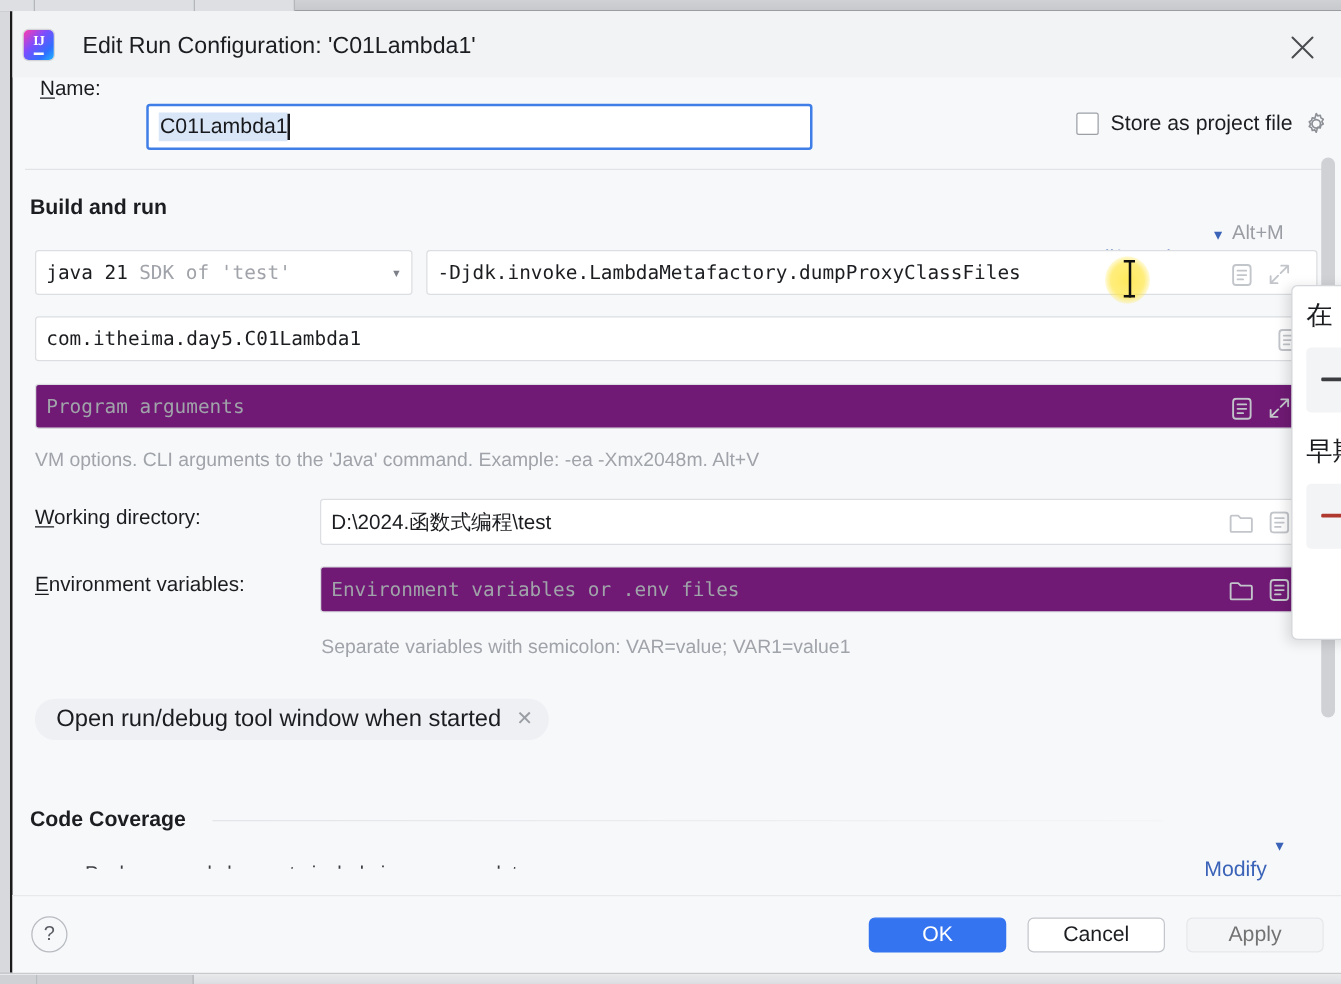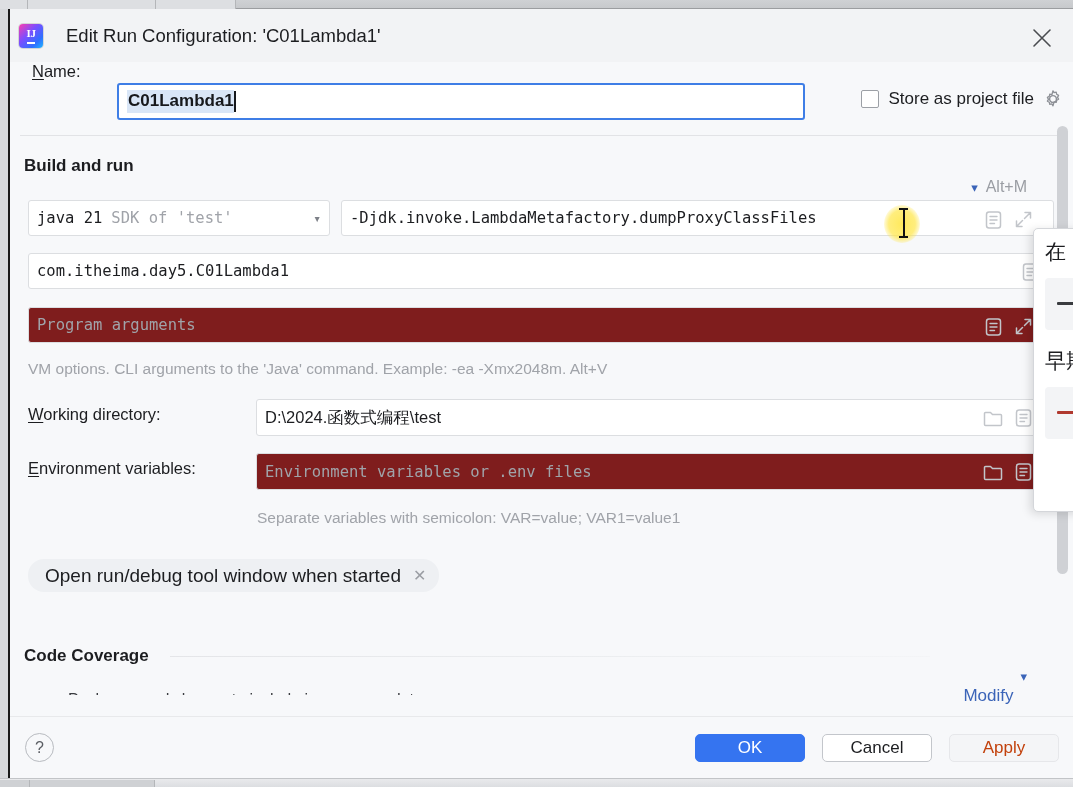--- a/index.html
+++ b/index.html
@@ -80,27 +80,26 @@
     position: relative; height: 60px; flex: 0 0 60px;
     display: flex; 
     padding-left: 22px;
   }
   .label {
     font-size: 16.5px; color: #1c1d20; white-space: nowrap;
   }
   .label u { text-decoration: underline; text-underline-offset: 2px; }
   .name-input {
     position: absolute; left: 107px; top: 74px;
-    width: 688px; height: 37px;
+    width: 533px; height: 37px;
     background: #fff;
     border: 2px solid #3f7ee6;
     border-radius: 3px;
     display: flex; align-items: center;
     padding: 0 8px;
-    font-weight: bold;
   }
   .name-input .val {
     font-size: 17px; color: #16181c;
     background: #d9e6f7; padding: 1px 0 2px 1px;
   }
   .caret {
     display: inline-block; width: 2px; height: 21px;
     background: #16181c; margin-left: 0px; vertical-align: -4px;
   }
   .store-row {
@@ -140,21 +139,21 @@
     background: #fff;
     border: 1px solid #dcdee1;
     border-radius: 3px;
     display: flex; align-items: center;
     padding: 0 8px;
     font-family: "DejaVu Sans Mono", "Liberation Mono", monospace;
     font-size: 15.5px;
     color: #1c1d20;
     white-space: nowrap; overflow: hidden;
   }
-  .fld.soft { background: #7f1d1d; }
+  .fld.soft { background: #701a75; }
   .fld .ph { color: #a0a3a9; }
   .fld .dim { color: #a0a3a9; }
 
   .sdk-fld { cursor: pointer; }
   .chev {
     margin-left: auto; color: #7d8088; font-size: 13px; padding-left: 8px;
   }
 
   .fld-icons {
     position: absolute; display: flex; align-items: center; gap: 12px;
@@ -265,21 +264,21 @@
     display: flex; align-items: center; gap: 17px;
   }
   .btn {
     height: 28px; min-width: 110px;
     border-radius: 5px; font-size: 17px;
     display: flex; align-items: center; justify-content: center;
     cursor: pointer; white-space: nowrap;
   }
   .btn.primary { background: #3574f0; color: #fff; border: 1px solid #3574f0; }
   .btn.normal  { background: #fff;  color: #1c1d20; border: 1px solid #c3c6cb; }
-  .btn.disabled{ background: #f4f5f7; color: #c2410c; border: 1px solid #e6e7ea;
+  .btn.disabled{ background: #f4f5f7; color: #737373; border: 1px solid #e6e7ea;
                  cursor: default; }
 </style>
 </head>
 <body>
 
 <div id="desktop-strip">
   <div class="tabstub" style="left:0;width:28px"></div>
   <div class="tabstub" style="left:28px;width:128px"></div>
   <div class="tabstub" style="left:156px;width:80px"></div>
 </div>

